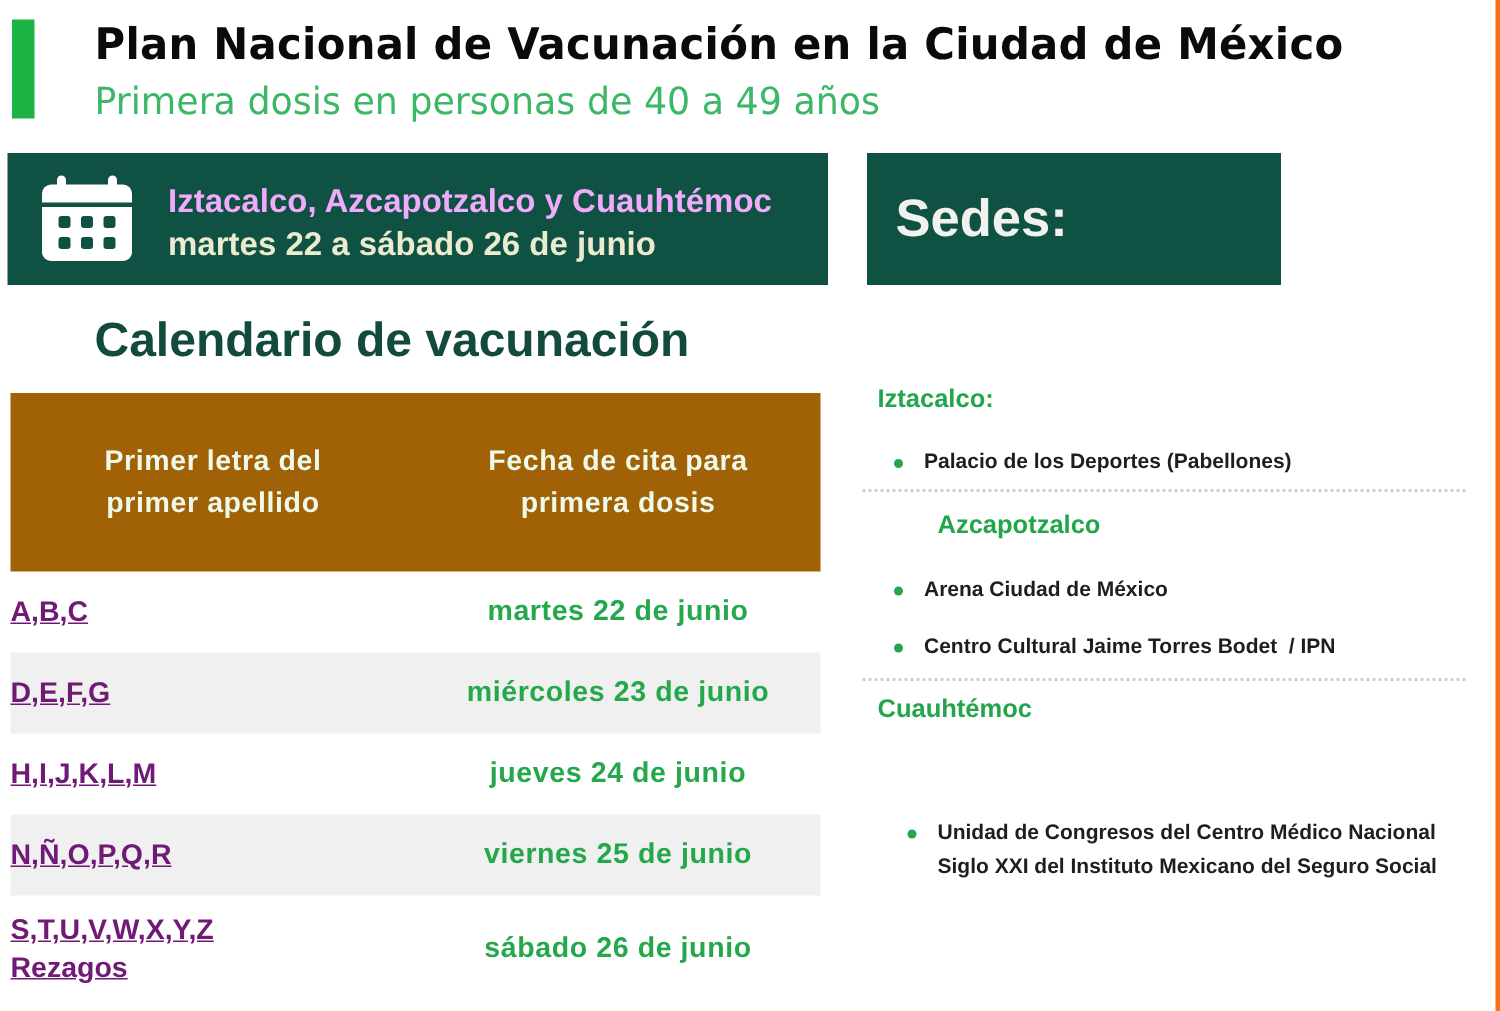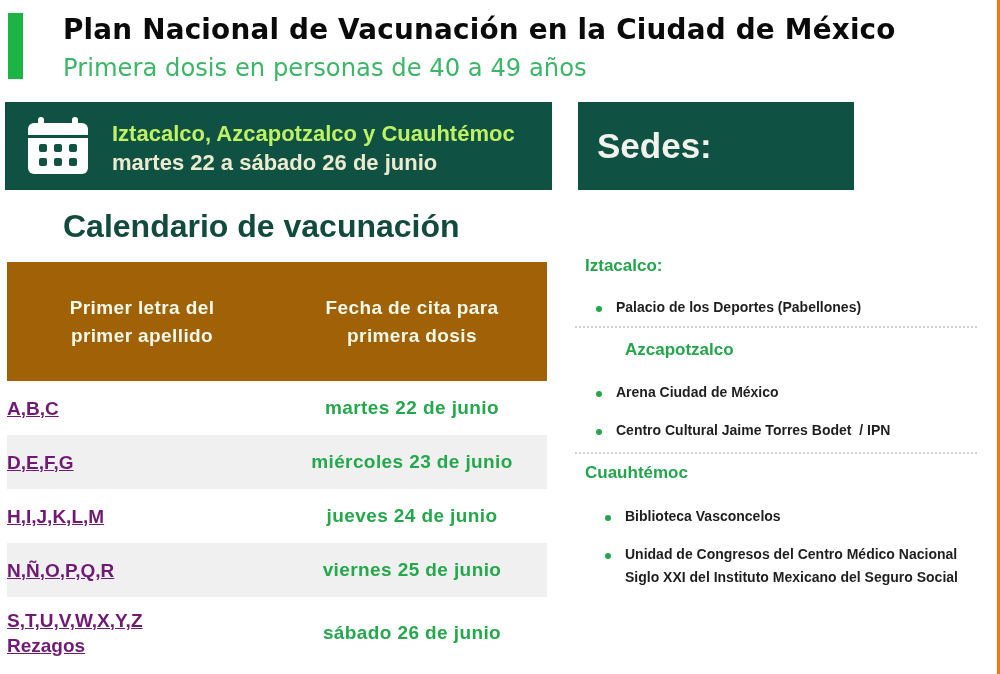--- a/index.html
+++ b/index.html
@@ -62,21 +62,21 @@
     .cal-icon {
       position: absolute;
       left: 20px; top: 14px;
       width: 66px; height: 60px;
     }
     .banner-line1 {
       position: absolute;
       left: 107px; top: 19px;
       font-size: 22px;
       font-weight: 700;
-      color: #bef264;
+      color: #f0abfc;
       white-space: nowrap;
     }
     .banner-line2 {
       position: absolute;
       left: 107px; top: 48px;
       font-size: 22px;
       font-weight: 700;
       color: #ecebd0;
       white-space: nowrap;
     }
@@ -255,22 +255,18 @@
     <span class="bullet"></span>
     <span style="white-space:pre;">Arena Ciudad de México</span>
   </div>
   <div class="venue-item abs" style="left:585px; top:419px; width:392px;">
     <span class="bullet"></span>
     <span style="white-space:pre;">Centro Cultural Jaime Torres Bodet  / IPN</span>
   </div>
   <div class="dotted-sep abs" style="left:575px; top:452px; width:402px;"></div>
 
   <div class="district-name abs" style="left:585px; top:463px;">Cuauhtémoc</div>
-  <div class="venue-item abs" style="left:594px; top:505px; width:370px;">
-    <span class="bullet"></span>
-    <span>Biblioteca Vasconcelos</span>
-  </div>
   <div class="venue-item abs" style="left:594px; top:543px; width:370px;">
     <span class="bullet"></span>
     <span>Unidad de Congresos del Centro Médico Nacional Siglo XXI del Instituto Mexicano del Seguro Social</span>
   </div>
 
 </div>
 
 </body></html>

